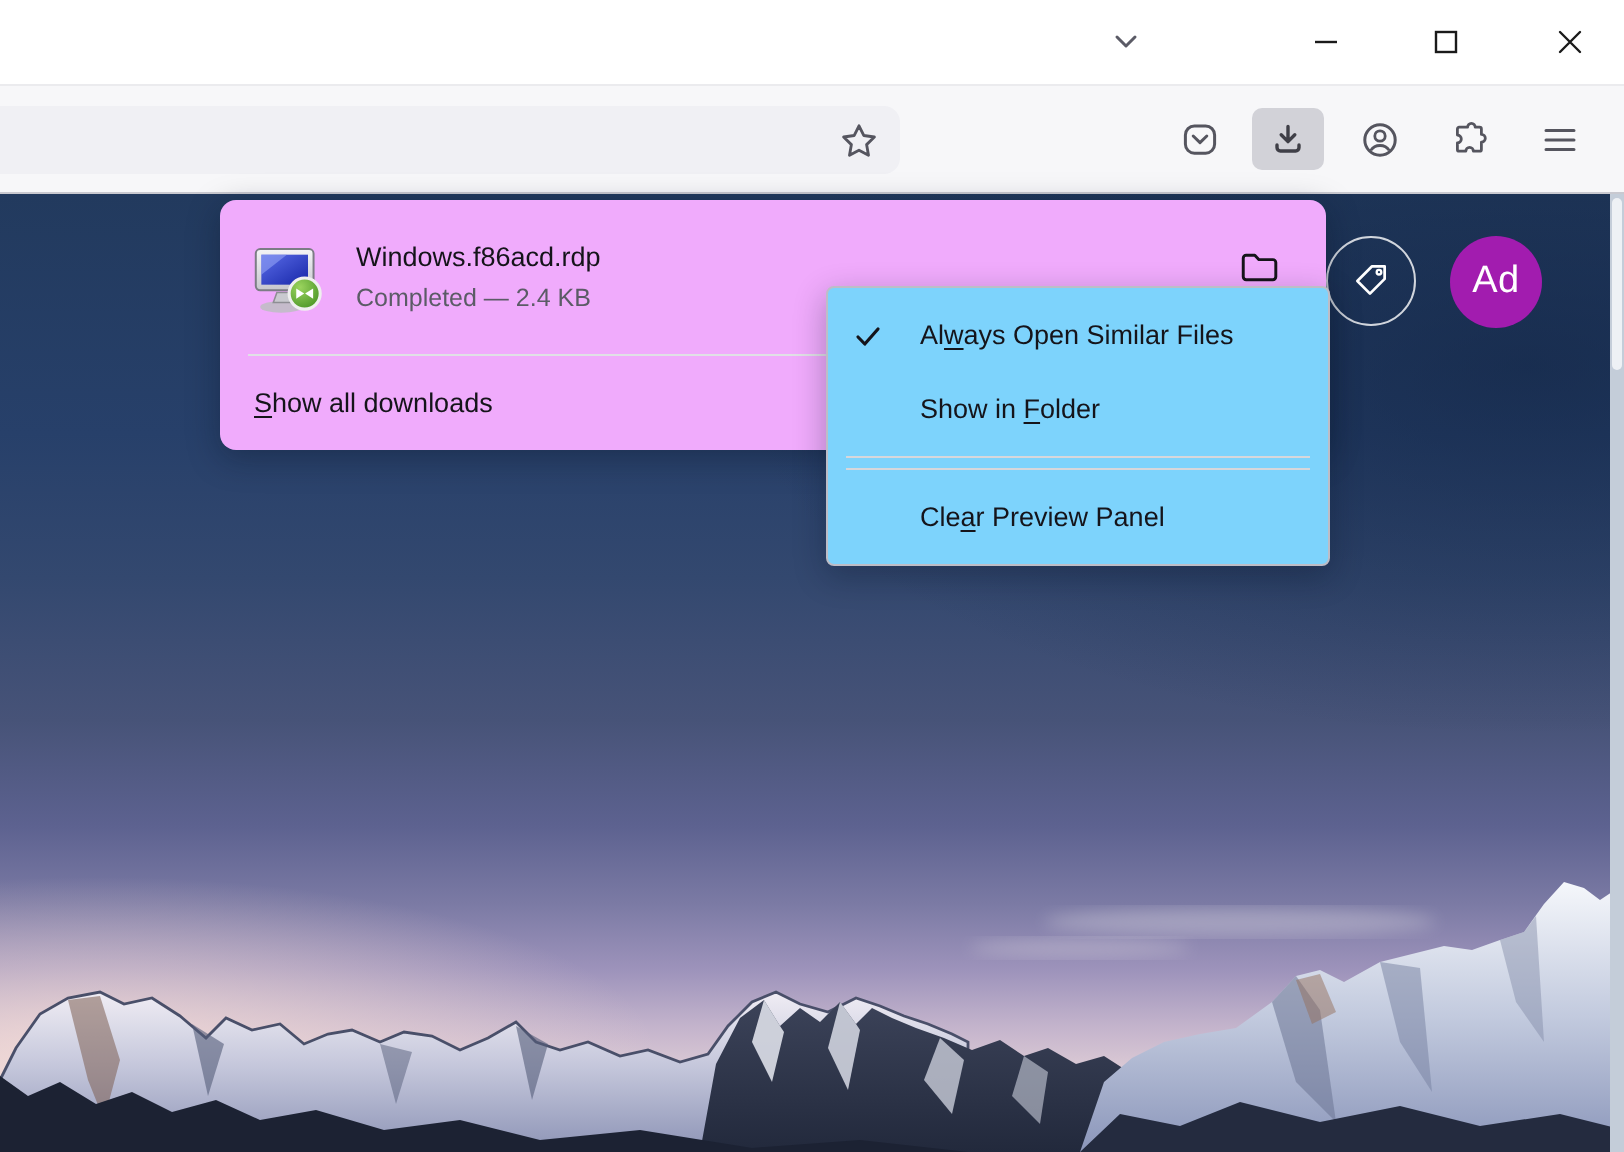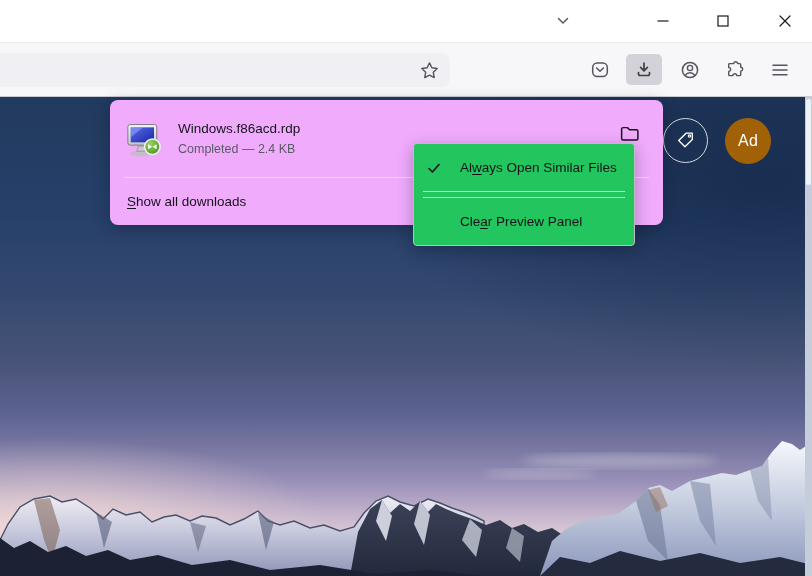--- a/index.html
+++ b/index.html
@@ -37,38 +37,38 @@
       radial-gradient(70% 55% at 94% 18%, rgba(14,32,62,0.55), rgba(14,32,62,0) 70%),
       linear-gradient(180deg,#223a5e 0%,#27406a 25%,#33486f 40%,#475378 55%,#5d6290 66%,#7b7aa4 74%,#9d93bb 81%,#c4b4cc 87%,#e4d2d8 93%,#f0dfdc 100%);
   }
   .scene { position:absolute; inset:0; z-index:2; pointer-events:none; }
   .page-scrollbar { position:absolute; right:0; top:97px; bottom:0; width:7px; background:#c4cdd9; z-index:4; }
   .page-scrollbar .thumb { position:absolute; left:1px; right:1px; top:2px; height:86px; background:#eef1f5; border-radius:3px; }
 
   .tag-circle { position:absolute; left:663px; top:118px; width:45px; height:45px; border-radius:50%;
     border:1px solid rgba(255,255,255,0.8); display:flex; align-items:center; justify-content:center; z-index:3; }
   .avatar { position:absolute; left:725px; top:118px; width:46px; height:46px; border-radius:50%;
-    background:#a16207; color:#fff; font-size:16px; display:flex; align-items:center; justify-content:center; z-index:3; letter-spacing:.3px; }
+    background:#a21caf; color:#fff; font-size:19px; display:flex; align-items:center; justify-content:center; z-index:3; letter-spacing:.3px; }
 
   
   .dl-panel { position:absolute; left:110px; top:100px; width:553px; height:125px; background:#f0abfc;
     border-radius:8px; box-shadow:0 4px 16px rgba(8,18,35,.35); z-index:10; }
   .dl-row { position:absolute; top:0; left:0; right:0; height:77px; display:flex; align-items:center;
     padding:0 14px; border-radius:8px 8px 0 0; }
   .dl-icon { width:40px; height:40px; margin-right:14px; flex:0 0 auto; }
   .dl-text { flex:1 1 auto; min-width:0; }
   .dl-name { font-size:13.5px; color:#15141a; margin-bottom:6px; }
   .dl-status { font-size:12.5px; color:#5b5b66; }
   .dl-folder-btn { position:absolute; right:18px; top:17px; width:32px; height:32px; display:flex; align-items:center; justify-content:center; border-radius:4px; }
   .dl-divider { position:absolute; top:77px; left:14px; right:14px; border-top:1px solid #e0e0e6; }
   .dl-showall { position:absolute; top:78px; bottom:0; left:0; right:0; display:flex; align-items:center;
     padding:0 17px; font-size:13.5px; color:#15141a; border-radius:0 0 8px 8px; }
 
   
-  .ctx-menu { position:absolute; left:413px; top:143px; width:222px; background:#22c55e;
+  .ctx-menu { position:absolute; left:413px; top:143px; width:252px; background:#7dd3fc;
     border:1px solid #bdbdc7; border-radius:4px; box-shadow:0 5px 16px rgba(8,18,35,.3);
     padding:5px 0; z-index:20; }
   .menu-item { height:37px; display:flex; align-items:center; padding:0 12px; cursor:default; }
   .menu-check { width:34px; display:flex; align-items:center; }
   .menu-label { font-size:13.5px; color:#15141a; white-space:nowrap; }
   .menu-sep { border-top:1px solid #d7d7db; margin:5px 9px; }
   u { text-decoration:underline; text-underline-offset:2px; text-decoration-thickness:1px; }
 </style>
 </head>
 <body>
@@ -239,20 +239,24 @@
 
   <div class="ctx-menu">
       <div class="menu-item">
         <span class="menu-check">
           <svg width="16" height="16" viewBox="0 0 16 16">
             <polyline points="3,8.5 6.4,12 13,4.5" fill="none" stroke="#15141a" stroke-width="1.6" stroke-linecap="round" stroke-linejoin="round"></polyline>
           </svg>
         </span>
         <span class="menu-label">Al<u>w</u>ays Open Similar Files</span>
       </div>
+      <div class="menu-item">
+        <span class="menu-check"></span>
+        <span class="menu-label">Show in <u>F</u>older</span>
+      </div>
       <div class="menu-sep"></div>
       <div class="menu-sep"></div>
       <div class="menu-item">
         <span class="menu-check"></span>
         <span class="menu-label">Cle<u>a</u>r Preview Panel</span>
       </div>
     </div>
 
 </div>
 

